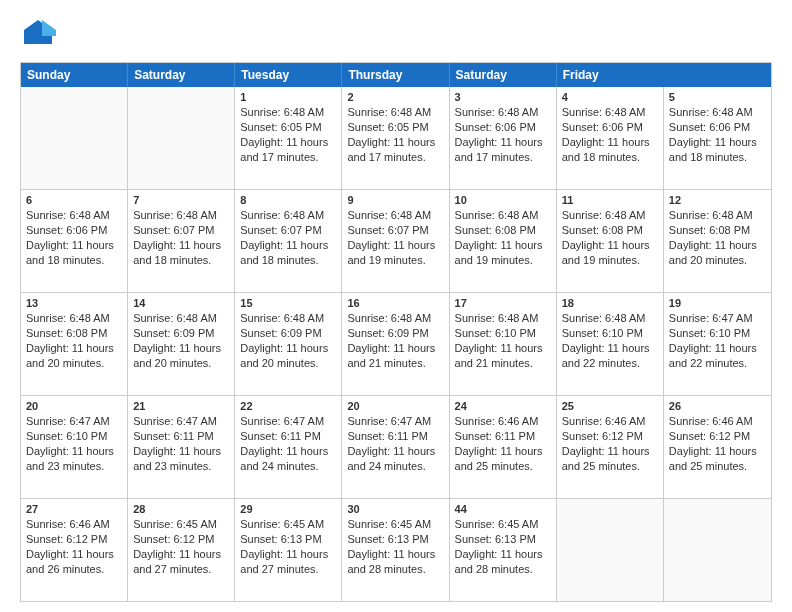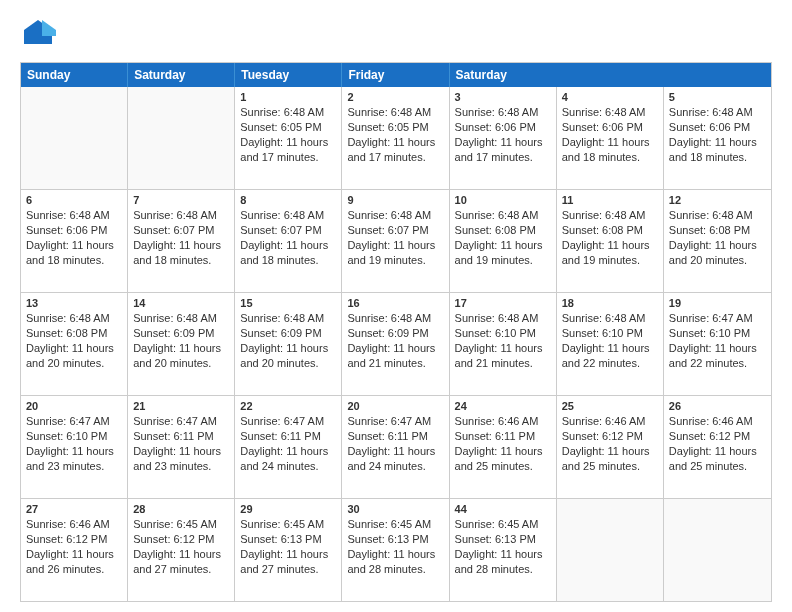--- a/index.html
+++ b/index.html
@@ -126,22 +126,23 @@
       <div class="month-title"></div>
       <div class="location-title"></div>
     </div>
   </div>
 
   <div class="calendar">
     <div class="cal-header">
     <div class="cal-header-cell">Sunday</div>
         <div class="cal-header-cell">Saturday</div>
         <div class="cal-header-cell">Tuesday</div>
+        <div class="cal-header-cell">Thursday</div>
+        <div class="cal-header-cell">Saturday</div>
         <div class="cal-header-cell">Friday</div>
-        <div class="cal-header-cell">Saturday</div>
       </div>
     <div class="cal-body">
     <div class="cal-row">
           <div class="cal-cell empty"></div>
           <div class="cal-cell empty"></div>
           <div class="cal-cell">
             <div class="day-num">1</div>
             <div class="cell-info">Sunrise: 6:48 AM<br>Sunset: 6:05 PM<br>Daylight: 11 hours and 17 minutes.</div>
           </div>
           <div class="cal-cell">

